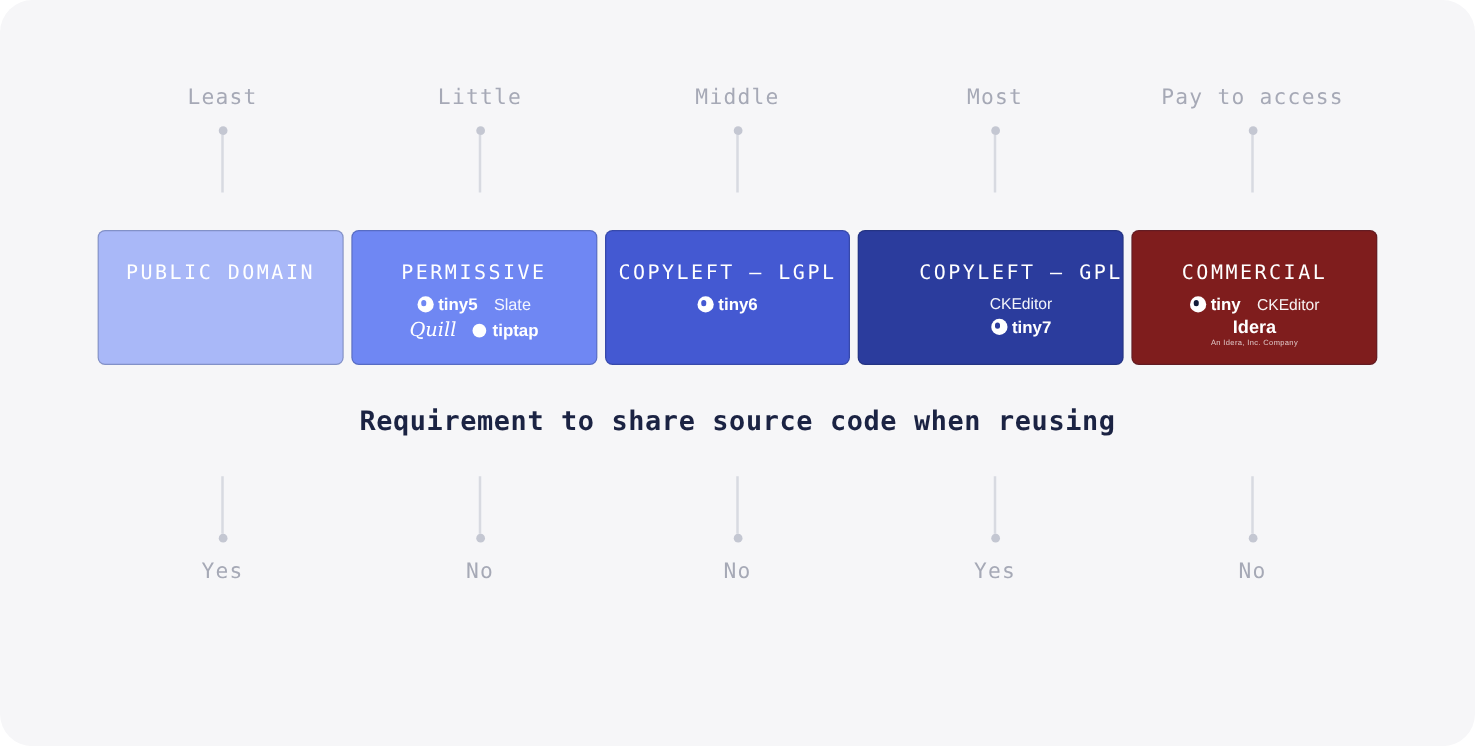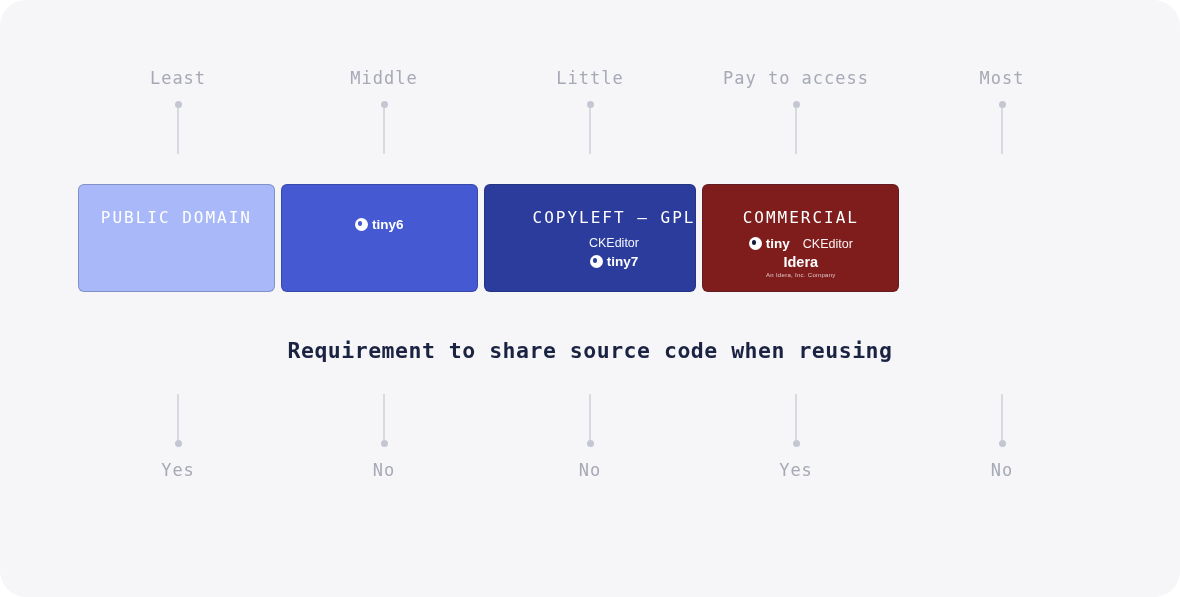--- a/index.html
+++ b/index.html
@@ -10,21 +10,21 @@
   }
   .grid5{display:grid;grid-template-columns:repeat(5,1fr);gap:6px;padding:0 78px;}
   .axis-col{display:flex;flex-direction:column;align-items:center;}
   .axis-top{margin-top:68px;}
   .axis-label{font-size:17px;color:#a6a9b6;letter-spacing:1px;white-space:nowrap;}
   .pin-dot{width:7px;height:7px;border-radius:50%;background:#c4c7d2;}
   .pin-line{width:2px;height:46px;background:#d8dae1;}
   .axis-top .pin-dot{margin-top:13px;}
   .heading{font-size:21.5px;font-weight:700;color:#1b2343;text-align:center;margin:0;letter-spacing:.5px;}
   .heading-top{margin-top:27px;}
-  .heading-bottom{margin-top:46px;}
+  .heading-bottom{margin-top:33px;}
   .cards{margin-top:30px;}
   .card{
     height:108px;border-radius:6px;border:1px solid rgba(17,26,56,.25);
     box-sizing:border-box;display:flex;flex-direction:column;align-items:center;
     padding-top:23px;color:#ffffff;
   }
   .card-title{font-size:16px;letter-spacing:2px;font-weight:500;white-space:nowrap;}
   .logos{font-family:"Liberation Sans","DejaVu Sans",sans-serif;display:flex;flex-direction:column;align-items:center;gap:4px;margin-top:9px;}
   .logo-row{display:flex;align-items:center;gap:13px;}
   .brand{display:inline-flex;align-items:center;font-size:13.5px;font-weight:700;white-space:nowrap;}
@@ -45,50 +45,70 @@
 
 <div class="canvas">
 
   <div class="grid5 axis-top">
     <div class="axis-col">
       <span class="axis-label">Least</span>
       <span class="pin-dot"></span>
       <span class="pin-line"></span>
     </div>
     <div class="axis-col">
+      <span class="axis-label">Little</span>
+      <span class="pin-dot"></span>
+      <span class="pin-line"></span>
+    </div>
+    <div class="axis-col">
       <span class="axis-label">Middle</span>
       <span class="pin-dot"></span>
       <span class="pin-line"></span>
     </div>
     <div class="axis-col">
-      <span class="axis-label">Little</span>
+      <span class="axis-label">Most</span>
       <span class="pin-dot"></span>
       <span class="pin-line"></span>
     </div>
     <div class="axis-col">
       <span class="axis-label">Pay to access</span>
-      <span class="pin-dot"></span>
-      <span class="pin-line"></span>
-    </div>
-    <div class="axis-col">
-      <span class="axis-label">Most</span>
       <span class="pin-dot"></span>
       <span class="pin-line"></span>
     </div>
   </div>
 
 
   <div class="grid5 cards">
 
     <div class="card" style="background: rgb(169, 184, 248); --card-bg: #a9b8f8;">
       <div class="card-title">PUBLIC DOMAIN</div>
     </div>
 
+    <div class="card" style="background: rgb(111, 135, 243); --card-bg: #6f87f3;">
+      <div class="card-title">PERMISSIVE</div>
+      <div class="logos">
+        <div class="logo-row">
+          <span class="brand">
+              <span class="tiny-icon"></span>
+              <span>tiny5</span>
+            </span>
+          <span class="brand slate">Slate</span>
+        </div>
+        <div class="logo-row">
+          <span class="brand quill">Quill</span>
+          <span class="brand">
+              <span class="tiptap-dot"></span>
+              <span>tiptap</span>
+            </span>
+        </div>
+      </div>
+    </div>
 
     <div class="card" style="background: rgb(68, 89, 210); --card-bg: #4459d2;">
+      <div class="card-title">COPYLEFT – LGPL</div>
       <div class="logos">
         <div class="logo-row">
           <span class="brand">
               <span class="tiny-icon"></span>
               <span>tiny6</span>
             </span>
         </div>
       </div>
     </div>
 

